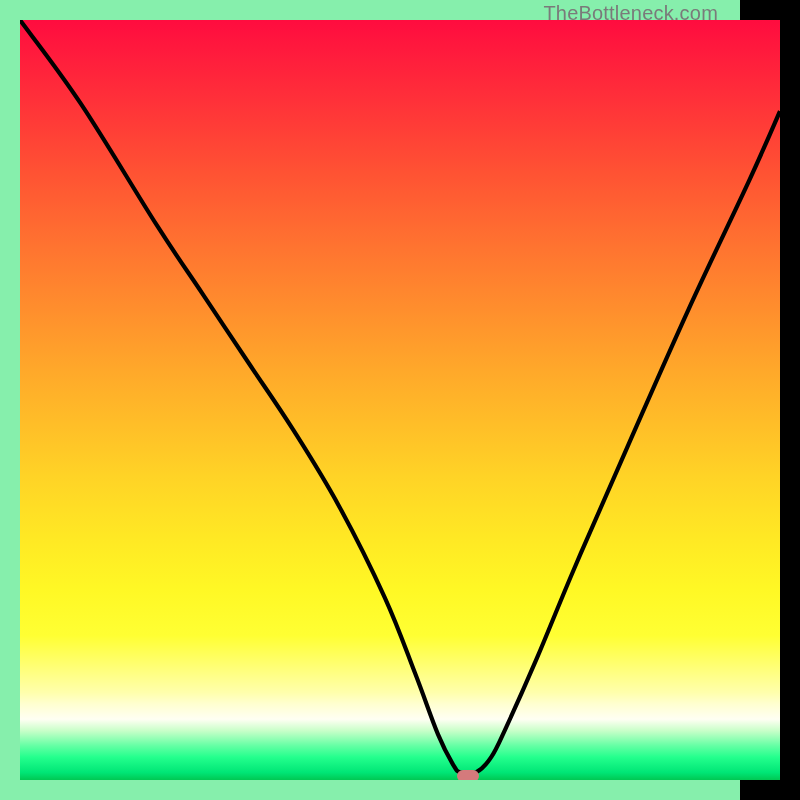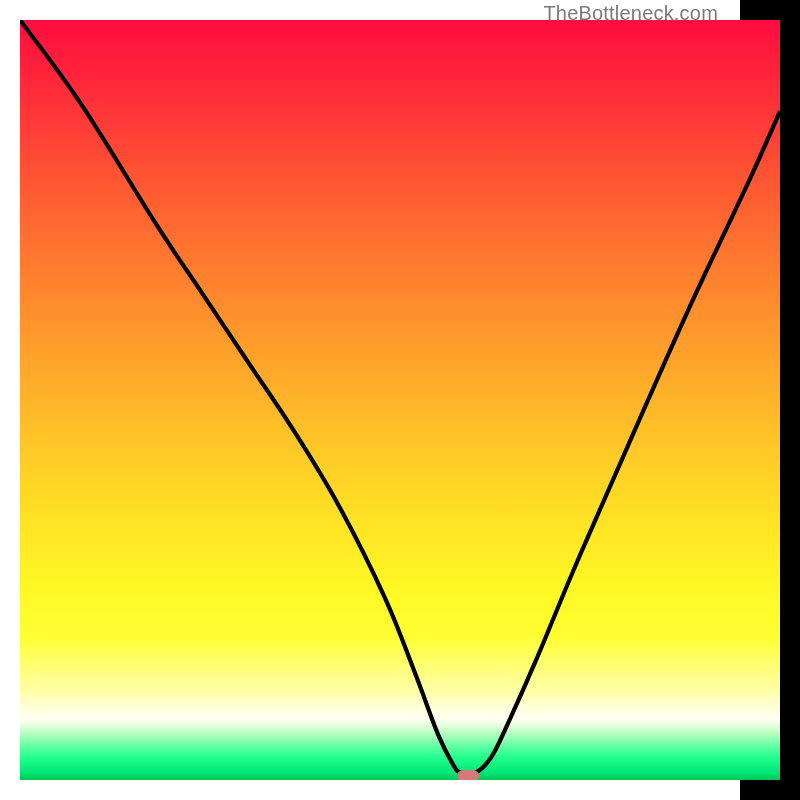--- a/index.html
+++ b/index.html
@@ -7,21 +7,21 @@
     padding: 0;
     width: 800px;
     height: 800px;
     background: #000;
     overflow: hidden;
   }
   .frame {
     position: relative;
     width: 740px;
     height: 800px;
-    background: #ffffff;
+    background: #86efac;
   }
   .plot-area {
     position: absolute;
     left: 20px;
     top: 20px;
     width: 760px;
     height: 760px;
     overflow: hidden;
   }
   .gradient-fill {

